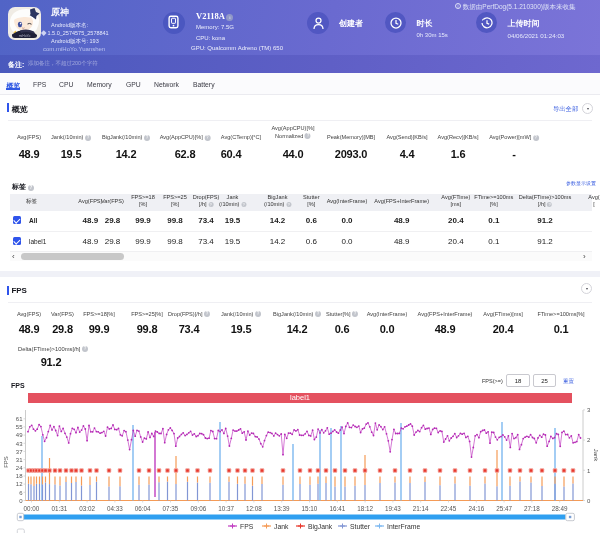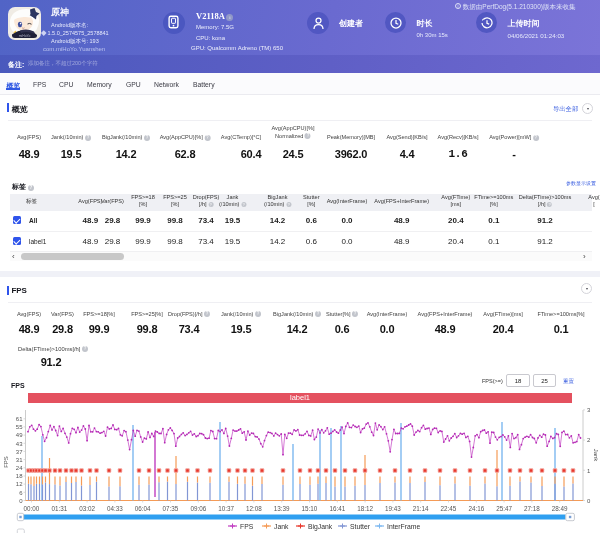--- a/index.html
+++ b/index.html
@@ -116,29 +116,29 @@
 <div id="ov-metrics">
 <div class="mlabel" style="left:29px;top:133px;line-height:8px;">Avg(FPS)</div>
 <div class="mval" style="left:29px;top:147.5px;">48.9</div>
 <div class="mlabel" style="left:71px;top:133px;line-height:8px;">Jank(/10min) <span class="q">?</span></div>
 <div class="mval" style="left:71px;top:147.5px;">19.5</div>
 <div class="mlabel" style="left:126px;top:133px;line-height:8px;">BigJank(/10min) <span class="q">?</span></div>
 <div class="mval" style="left:126px;top:147.5px;">14.2</div>
 <div class="mlabel" style="left:185px;top:133px;line-height:8px;">Avg(AppCPU)[%] <span class="q">?</span></div>
 <div class="mval" style="left:185px;top:147.5px;">62.8</div>
 <div class="mlabel" style="left:241px;top:133px;line-height:8px;">Avg(CTemp)[°C]</div>
-<div class="mval" style="left:251px;top:147.5px;">60.4</div>
+<div class="mval" style="left:231px;top:147.5px;">60.4</div>
 <div class="mlabel" style="left:293px;top:123.5px;line-height:8px;">Avg(AppCPU)[%]<br>Normalized <span class="q">?</span></div>
-<div class="mval" style="left:293px;top:147.5px;">24.5</div>
+<div class="mval" style="left:293px;top:147.5px;">44.0</div>
 <div class="mlabel" style="left:351px;top:133px;line-height:8px;">Peak(Memory)[MB]</div>
-<div class="mval" style="left:351px;top:147.5px;">3962.0</div>
+<div class="mval" style="left:351px;top:147.5px;">2093.0</div>
 <div class="mlabel" style="left:407px;top:133px;line-height:8px;">Avg(Send)[KB/s]</div>
 <div class="mval" style="left:407px;top:147.5px;">4.4</div>
 <div class="mlabel" style="left:458px;top:133px;line-height:8px;">Avg(Recv)[KB/s]</div>
-<div class="mval" style="left:458px;top:147.5px;font-family:Liberation Mono, monospace;">1.6</div>
+<div class="mval" style="left:458px;top:147.5px;">1.6</div>
 <div class="mlabel" style="left:514px;top:133px;line-height:8px;">Avg(Power)[mW] <span class="q">?</span></div>
 <div class="mval" style="left:514px;top:147.5px;">-</div>
 </div>
 
 <div class="abs seclabel" style="left:12px;top:182px;font-size:7px;">标签 <span class="q">?</span></div>
 <div class="abs link" style="left:566px;top:180px;font-size:5px;">参数显示设置</div>
 <div id="tagtable">
 <div class="abs" style="left:10px;top:193.5px;width:582px;height:17px;background:#eff0f4;"></div>
 <div class="th" style="left:26px;top:197.5px;transform:none;">标签</div>
 <div class="th" style="left:90.4px;top:197.5px;">Avg(FPS)</div>

